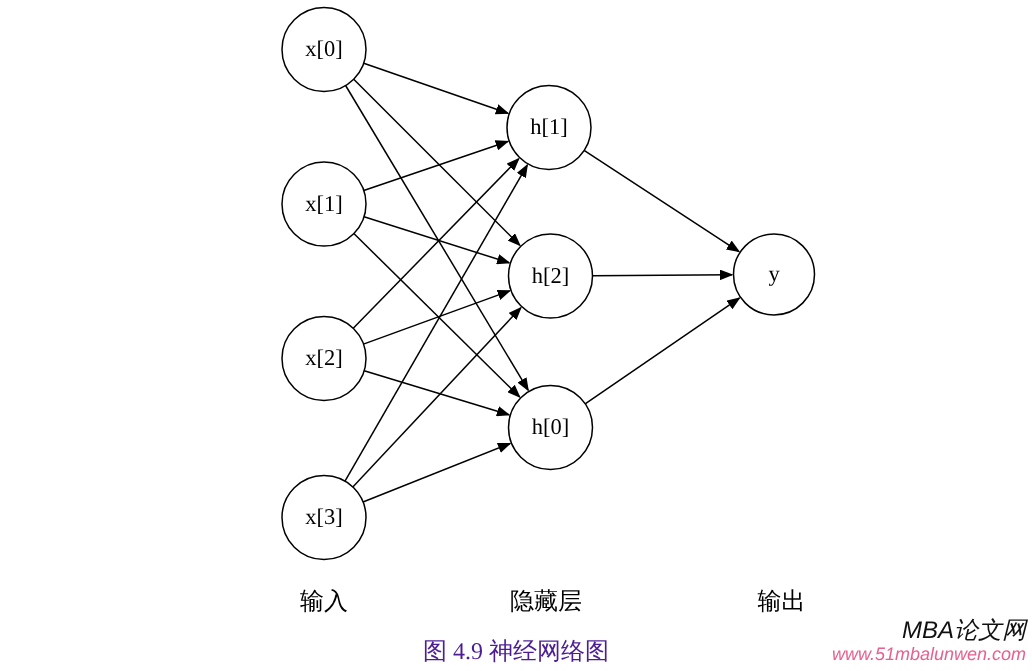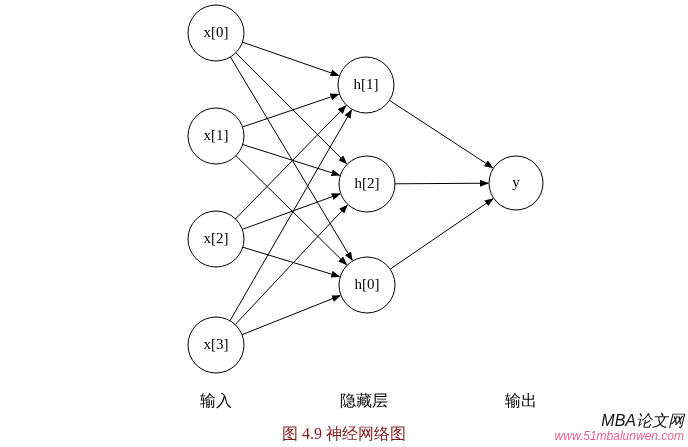--- a/index.html
+++ b/index.html
@@ -42,21 +42,21 @@
     text-anchor: middle;
   }
   .caption {
     position: absolute;
     left: 0;
     top: 424px;
     width: 100%;
     text-align: center;
     font-family: "Liberation Serif", serif;
     font-size: 16px;
-    color: #7f1d1d;
+    color: #4c1d95;
   }
   .watermark {
     position: absolute;
     right: 4px;
     bottom: 0px;
     text-align: right;
     line-height: 1.1;
   }
   .watermark-title {
     font-family: "Liberation Sans", sans-serif;

